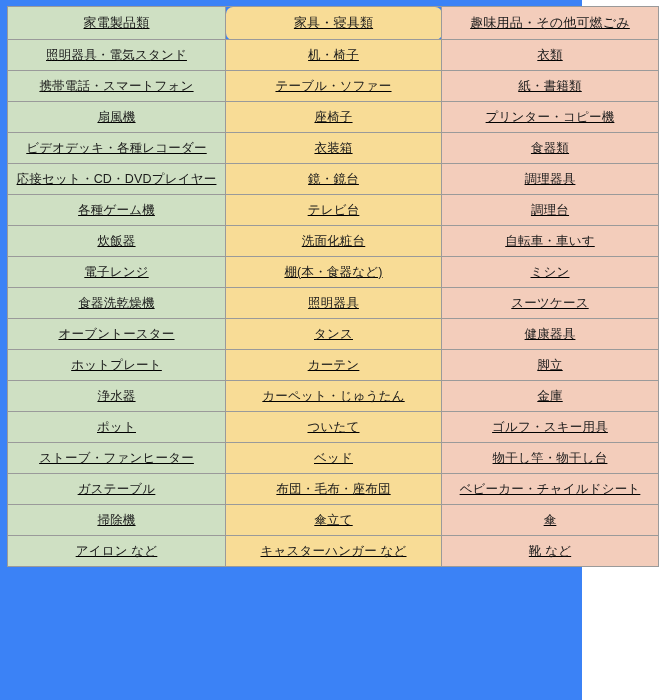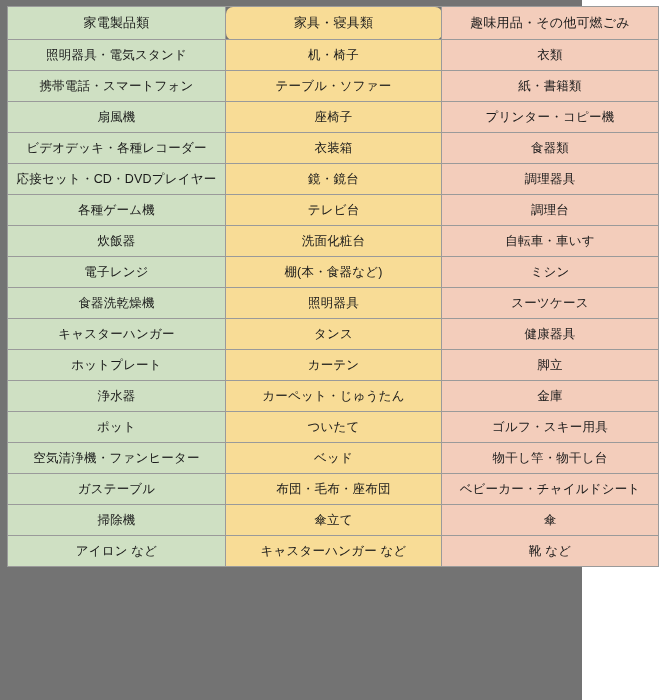--- a/index.html
+++ b/index.html
@@ -11,21 +11,22 @@
     width: 665px;
     height: 700px;
     font-family: "Liberation Sans", "DejaVu Sans", sans-serif;
     overflow: hidden;
   }
   .sheet {
     width: 582px;
     height: 700px;
     box-sizing: border-box;
     padding: 6px 7px 7px 7px;
-    background: #737373;
+    background: #3b82f6;
+    text-decoration: underline;
   }
   table.category-table {
     width: 651px;
     border-collapse: collapse;
     table-layout: fixed;
   }
   table.category-table td {
     border: 1px solid #9a9a9a;
     text-align: center;
     vertical-align: middle;
@@ -111,41 +112,41 @@
         <td class="col-appliance">電子レンジ</td>
         <td class="col-furniture">棚(本・食器など)</td>
         <td class="col-hobby">ミシン</td>
       </tr>
       <tr>
         <td class="col-appliance">食器洗乾燥機</td>
         <td class="col-furniture">照明器具</td>
         <td class="col-hobby">スーツケース</td>
       </tr>
       <tr>
-        <td class="col-appliance">キャスターハンガー</td>
+        <td class="col-appliance">オーブントースター</td>
         <td class="col-furniture">タンス</td>
         <td class="col-hobby">健康器具</td>
       </tr>
       <tr>
         <td class="col-appliance">ホットプレート</td>
         <td class="col-furniture">カーテン</td>
         <td class="col-hobby">脚立</td>
       </tr>
       <tr>
         <td class="col-appliance">浄水器</td>
         <td class="col-furniture">カーペット・じゅうたん</td>
         <td class="col-hobby">金庫</td>
       </tr>
       <tr>
         <td class="col-appliance">ポット</td>
         <td class="col-furniture">ついたて</td>
         <td class="col-hobby">ゴルフ・スキー用具</td>
       </tr>
       <tr>
-        <td class="col-appliance">空気清浄機・ファンヒーター</td>
+        <td class="col-appliance">ストーブ・ファンヒーター</td>
         <td class="col-furniture">ベッド</td>
         <td class="col-hobby">物干し竿・物干し台</td>
       </tr>
       <tr>
         <td class="col-appliance">ガステーブル</td>
         <td class="col-furniture">布団・毛布・座布団</td>
         <td class="col-hobby">ベビーカー・チャイルドシート</td>
       </tr>
       <tr>
         <td class="col-appliance">掃除機</td>

